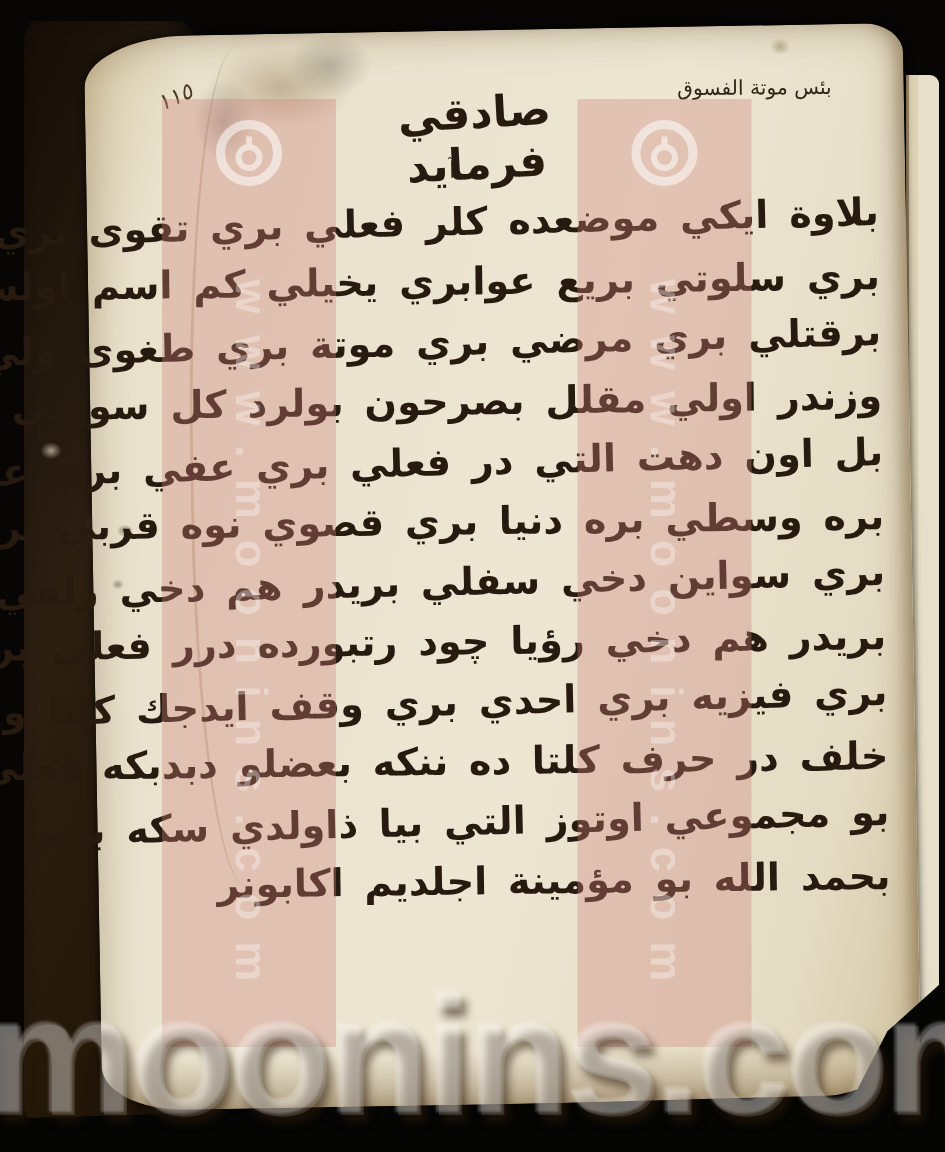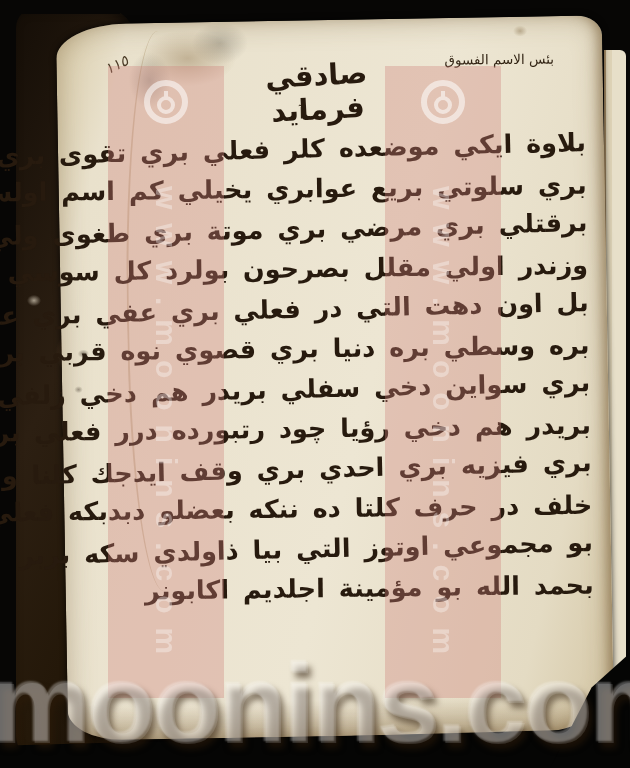--- a/index.html
+++ b/index.html
@@ -122,21 +122,21 @@
 </head>
 <body>
 
 <div class="cover"></div>
 <div class="page-edges"></div>
 <div class="page2"></div>
 
 <div class="page">
   <div class="crease"></div>
   <div class="ms page-number">١١٥</div>
-  <div class="ms header-note">بئس الاسم الفسوق</div>
+  <div class="ms header-note">بئس موتة الفسوق</div>
   <div class="ms heading">صادقي فرمايد</div>
   <div class="ms heading-mark">آ</div>
   <div class="ms lines">
       <div>بلاوة ايكي موضعده كلر فعلي بري تقوى بري اني بري</div>
       <div>بري سلوتي بريع عوابري يخيلي كم اسم اولسه بري صرعي بري</div>
       <div>برقتلي بري مرضي بري موتة بري طغوى ولي بعض د متشلو دركي</div>
       <div>وزندر اولي مقلل بصرحون بولرد كل سوسي ايجون اني</div>
       <div>بل اون دهت التي در فعلي بري عفي بري عليا بري موسي</div>
       <div>بره وسطي بره دنيا بري قصوي نوه قربي بريدر هم دخي انتي</div>
       <div>بري سواين دخي سفلي بريدر هم دخي زلفي بريدر هم دخي طوبا</div>

